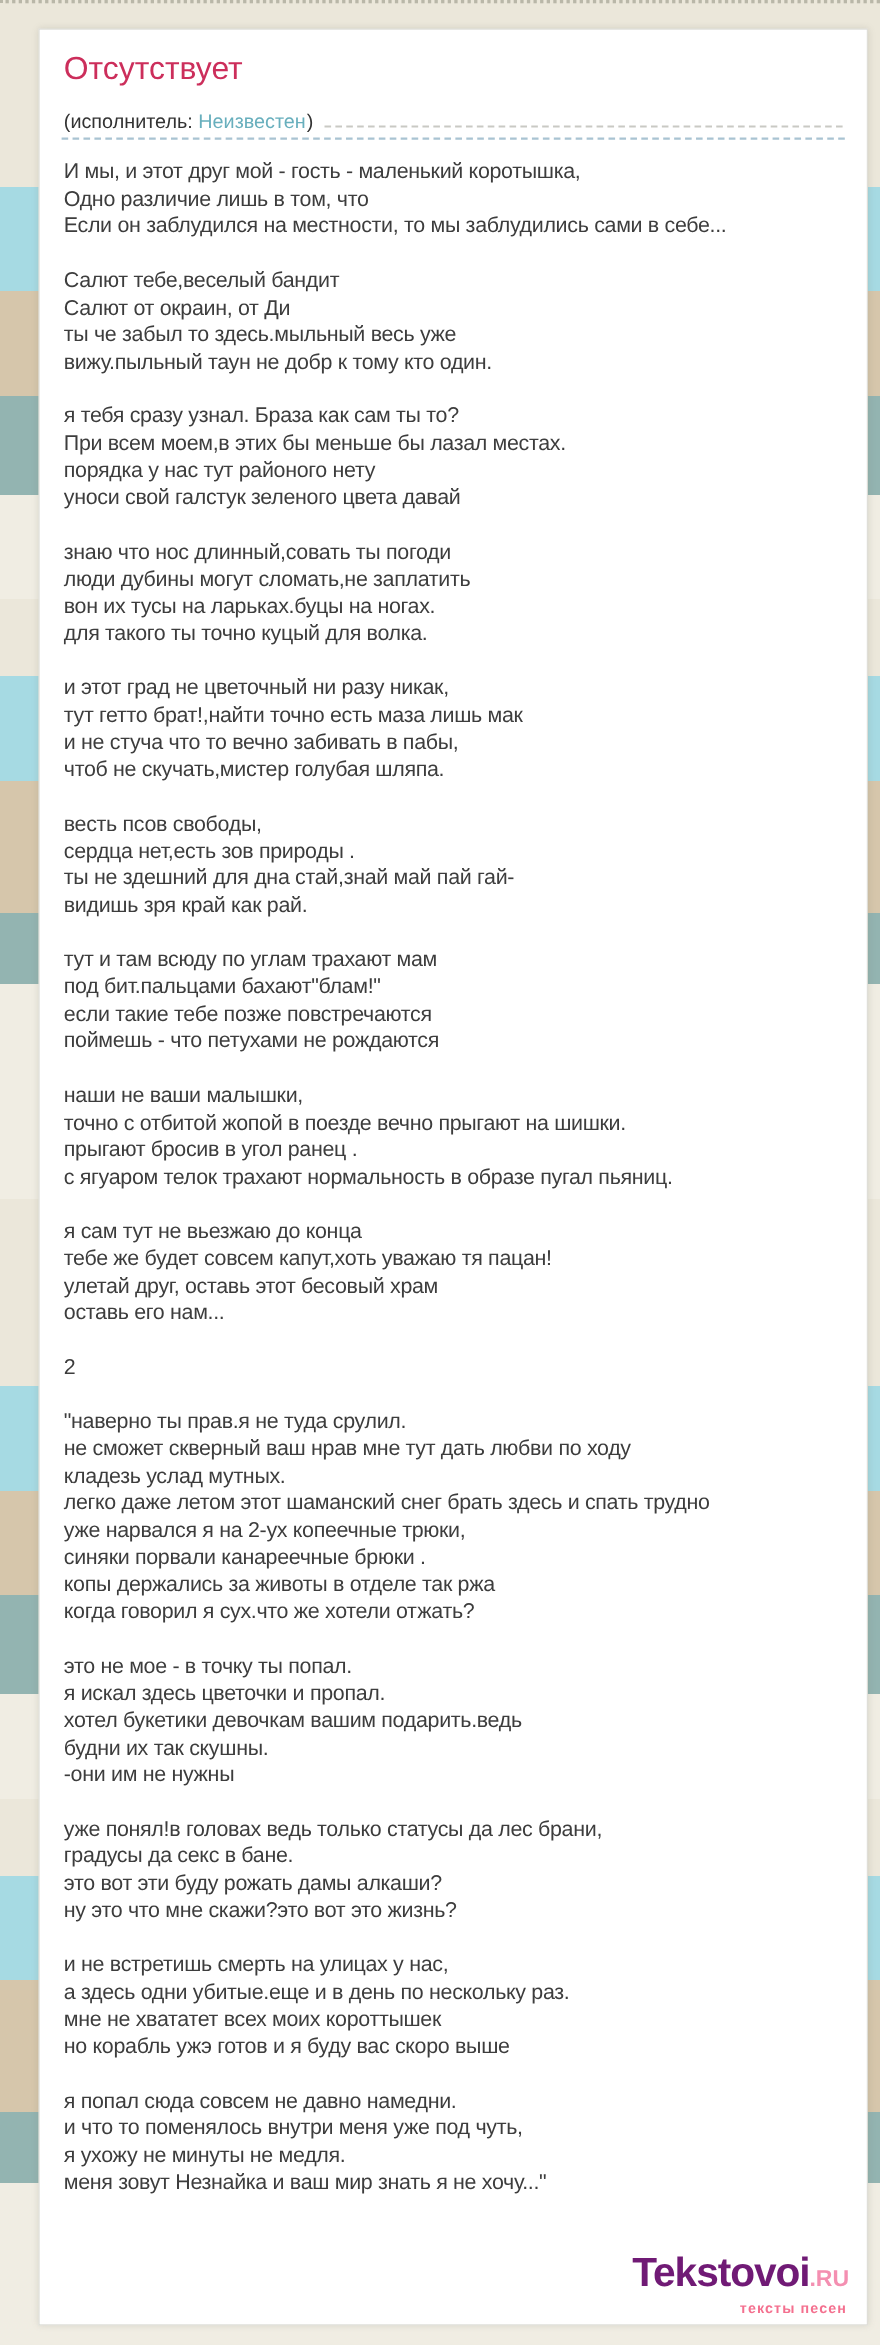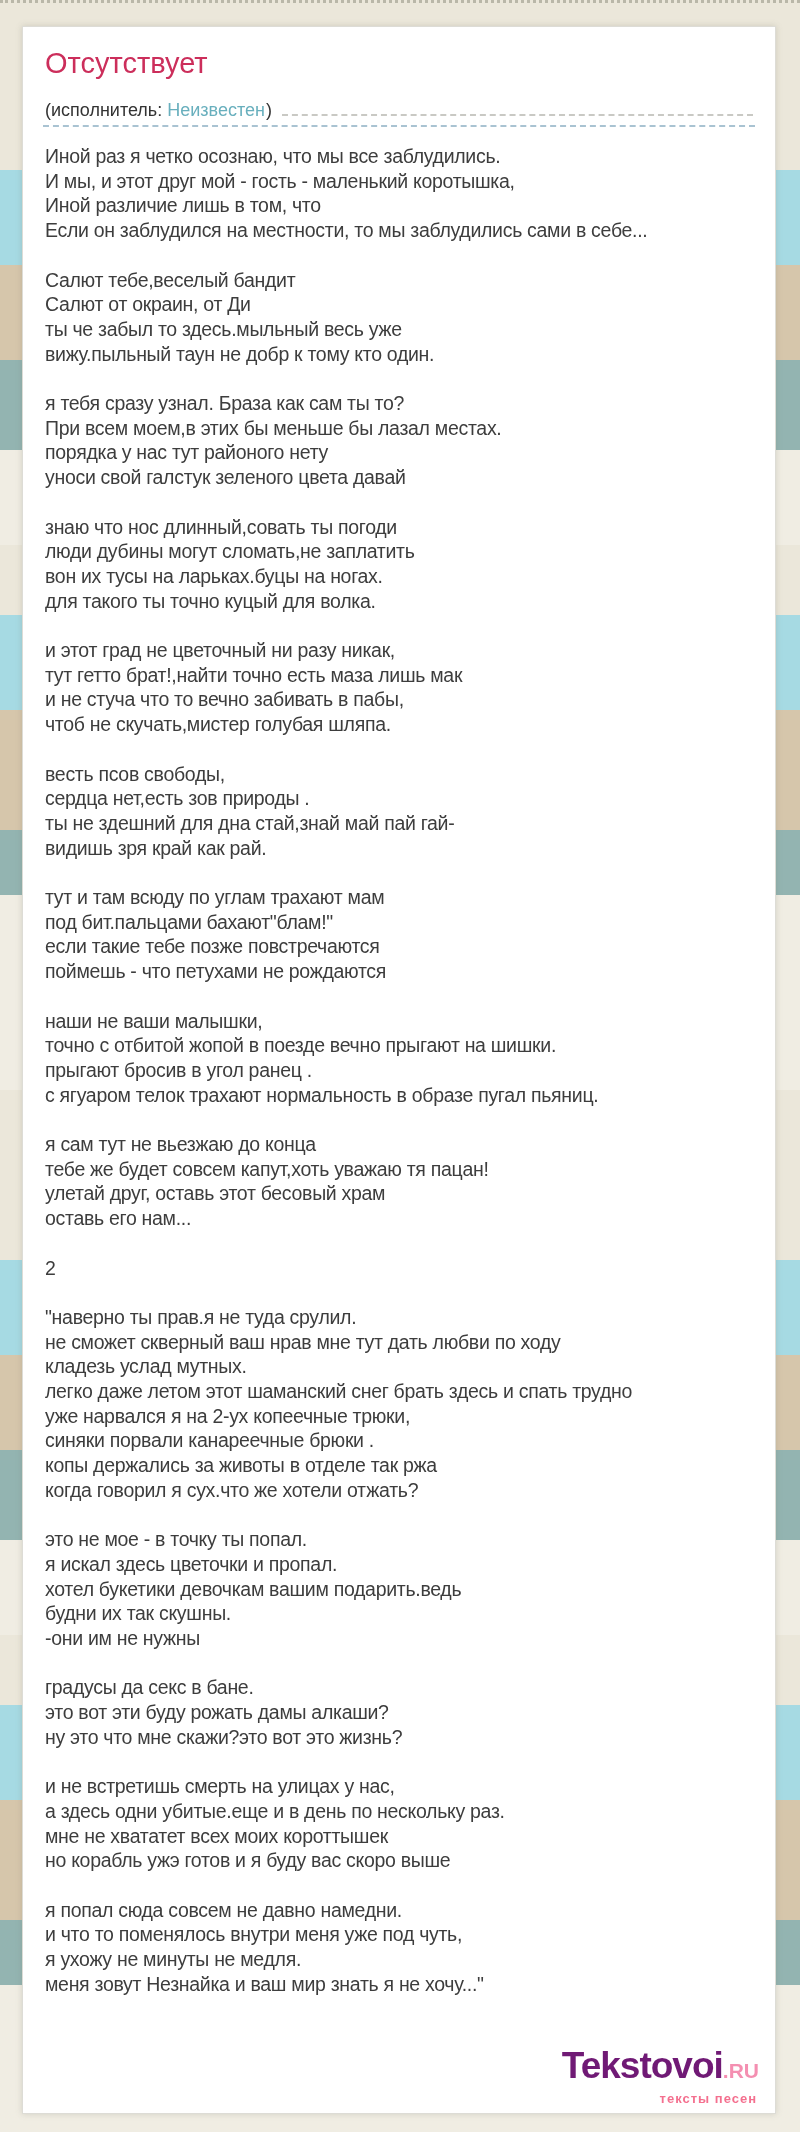--- a/index.html
+++ b/index.html
@@ -17,21 +17,21 @@
       #ebe7da 545px, #ebe7da 615px,
       #a6dae3 615px, #a6dae3 710px,
       #d6c6ab 710px, #d6c6ab 830px,
       #93b4b1 830px, #93b4b1 895px,
       #f0ede3 895px, #f0ede3 1090px
     );
     border-top:3px dotted #b9b7a8;
     box-sizing:border-box;
   }
   .panel{
-    position:absolute;left:22px;top:23px;width:754px;height:2088px;
+    position:absolute;left:35px;top:23px;width:754px;height:2088px;
     background:#ffffff;
     border:1px solid rgba(180,178,165,.45);
     box-shadow:0 0 6px rgba(120,118,105,.25);
     box-sizing:border-box;
     padding:18px 22px 0 22px;
   }
   .song-title{
     color:#cc2e5b;font-size:29px;line-height:32px;font-weight:400;
     margin:2px 0 4px 0;letter-spacing:0;
   }
@@ -81,23 +81,22 @@
     <span>(исполнитель:</span>
     <span class="artist-link">Неизвестен</span>
     <span>)</span>
     <span class="artist-leader"></span>
   </div>
 
   <hr class="head-divider">
 
   <div class="lyrics">
       <div class="stanza">
-        <div class="line">Иной раз я четко осознаю, что мы все заблудились.</div>
         <div class="line">И мы, и этот друг мой - гость - маленький коротышка,</div>
-        <div class="line">Иной различие лишь в том, что</div>
+        <div class="line">Одно различие лишь в том, что</div>
         <div class="line">Если он заблудился на местности, то мы заблудились сами в себе...</div>
       </div>
       <div class="stanza">
         <div class="line">Салют тебе,веселый бандит</div>
         <div class="line">Салют от окраин, от Ди</div>
         <div class="line">ты че забыл то здесь.мыльный весь уже</div>
         <div class="line">вижу.пыльный таун не добр к тому кто один.</div>
       </div>
       <div class="stanza">
         <div class="line">я тебя сразу узнал. Браза как сам ты то?</div>
@@ -155,20 +154,21 @@
         <div class="line">когда говорил я сух.что же хотели отжать?</div>
       </div>
       <div class="stanza">
         <div class="line">это не мое - в точку ты попал.</div>
         <div class="line">я искал здесь цветочки и пропал.</div>
         <div class="line">хотел букетики девочкам вашим подарить.ведь</div>
         <div class="line">будни их так скушны.</div>
         <div class="line">-они им не нужны</div>
       </div>
       <div class="stanza">
+        <div class="line">уже понял!в головах ведь только статусы да лес брани,</div>
         <div class="line">градусы да секс в бане.</div>
         <div class="line">это вот эти буду рожать дамы алкаши?</div>
         <div class="line">ну это что мне скажи?это вот это жизнь?</div>
       </div>
       <div class="stanza">
         <div class="line">и не встретишь смерть на улицах у нас,</div>
         <div class="line">а здесь одни убитые.еще и в день по нескольку раз.</div>
         <div class="line">мне не хвататет всех моих короттышек</div>
         <div class="line">но корабль ужэ готов и я буду вас скоро выше</div>
       </div>

